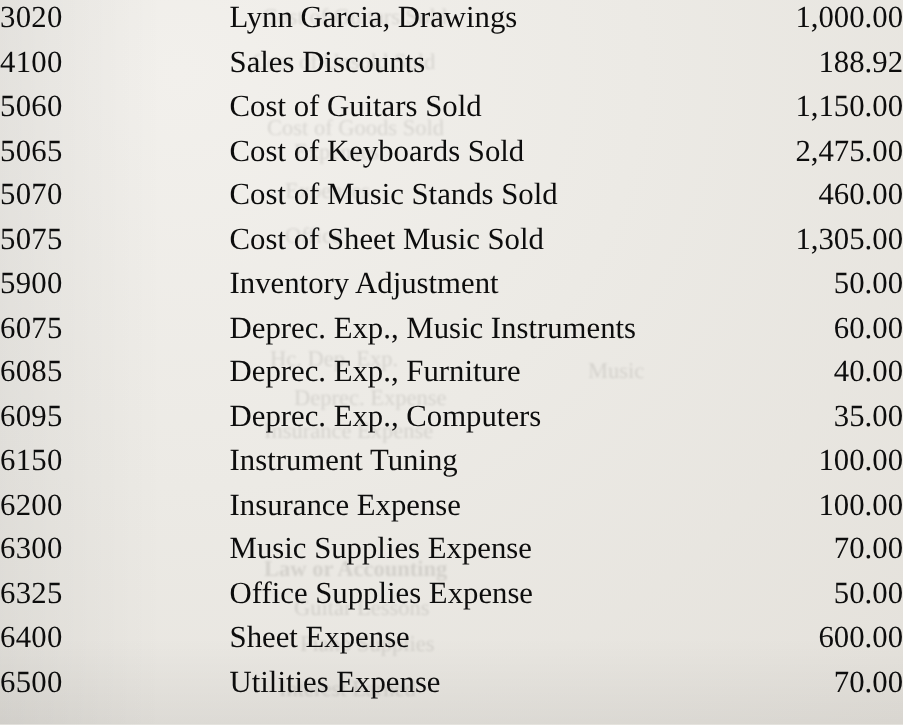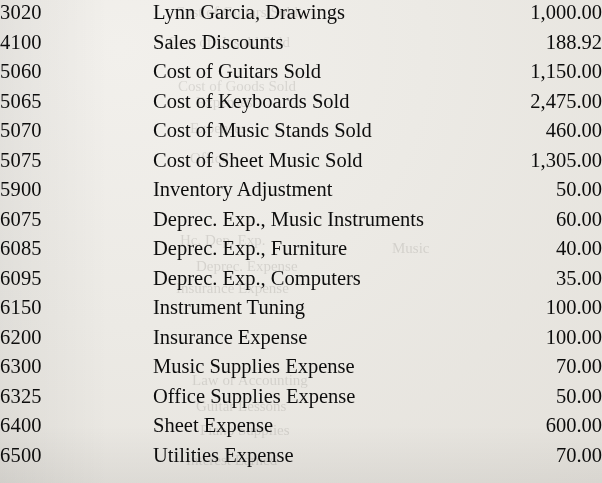--- a/index.html
+++ b/index.html
@@ -91,21 +91,21 @@
 <div id="ghost">
     <div class="ghost-line" style="left: 175px; top: 4px;">Cost of Guitars Sold</div>
     <div class="ghost-line" style="left: 168px; top: 34px;">Cost of Unsold Sold</div>
     <div class="ghost-line" style="left: 178px; top: 78px;">Cost of Goods Sold</div>
     <div class="ghost-line" style="left: 196px; top: 94px;">Expenses</div>
     <div class="ghost-line" style="left: 190px; top: 120px;">Expenses</div>
     <div class="ghost-line" style="left: 190px; top: 150px;">Office</div>
     <div class="ghost-line" style="left: 180px; top: 232px;">Hc. Dep. Exp.</div>
     <div class="ghost-line" style="left: 196px; top: 258px;">Deprec. Expense</div>
     <div class="ghost-line" style="left: 176px; top: 280px;">Insurance Expense</div>
-    <div class="ghost-line" style="left: 192px; top: 372px;">Law or Accounting</div>
+    <div class="ghost-line" style="left: 176px; top: 372px; font-weight: bold;">Law or Accounting</div>
     <div class="ghost-line" style="left: 196px; top: 398px;">Guitar Lessons</div>
     <div class="ghost-line" style="left: 200px; top: 422px;">Piano Supplies</div>
     <div class="ghost-line" style="left: 186px; top: 452px;">Interest Earned</div>
     <div class="ghost-line" style="left: 392px; top: 240px;">Music</div>
   </div>
 
 <div id="sheet">
   <table class="ledger">
     <tbody id="ledger-body">
         <tr class="row">

